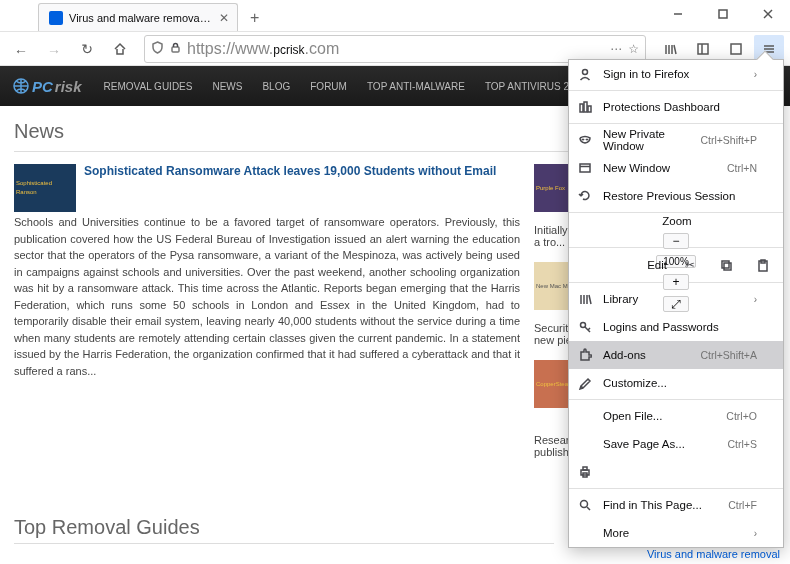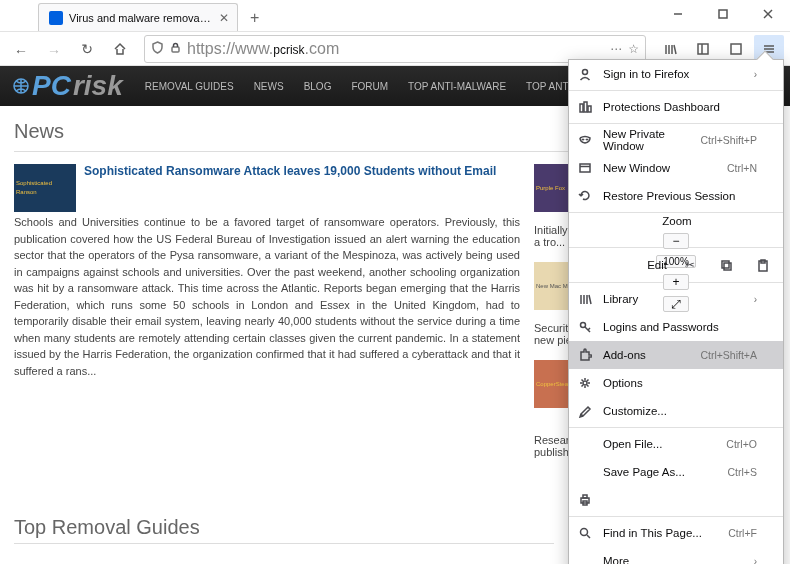--- a/index.html
+++ b/index.html
@@ -21,21 +21,21 @@
 .tbtn.disabled { color: #bbb; }
 .url-bar { flex: 1; height: 28px; border: 1px solid #ccc; border-radius: 3px; display: flex; align-items: center; padding: 0 6px; margin: 0 6px; font-size: 12px; color: #777; gap: 6px; }
 .url-proto { color: #888; font-size: 16px; }
 .url-host { color: #0c0c0d; }
 .url-dots { margin-left: auto; }
 .tbtn.menu-open { background: #d7e7fc; border-radius: 2px; }
 
 
 .page { position: absolute; top: 66px; left: 0; right: 0; bottom: 0; overflow: hidden; }
 .site-header { height: 40px; background: linear-gradient(#2a2a2a,#1a1a1a); display: flex; align-items: center; color: #aaa; font-size: 10px; }
-.logo { display: flex; align-items: center; gap: 2px; padding: 0 12px; font-size: 28px; font-weight: bold; font-style: italic; }
+.logo { display: flex; align-items: center; gap: 2px; padding: 0 12px; font-size: 15px; font-weight: bold; font-style: italic; }
 .logo-pc { color: #5aa0db; }
 .logo-risk { color: #999; }
 .nav-item { padding: 0 10px; color: #bbb; white-space: nowrap; }
 .content { padding: 14px; }
 .section-title { font-size: 20px; color: #666; font-weight: normal; border-bottom: 1px solid #ddd; padding-bottom: 8px; margin-bottom: 12px; }
 .news-grid { display: flex; gap: 14px; }
 .col { flex: 1; }
 .article1 { font-size: 11px; color: #444; text-align: justify; line-height: 1.5; }
 .art-head { display: flex; gap: 8px; margin-bottom: 2px; }
 .thumb { width: 62px; height: 48px; background: #1a3a5c; color: #f0c040; font-size: 6px; display: flex; align-items: center; padding: 2px; flex-shrink: 0; }
@@ -316,29 +316,20 @@
         <svg width="14" height="14">
           <path d="M3 4 H6 V2 a1 1 0 0 1 2 0 V4 H11 V7 H13 a1 1 0 0 1 0 2 H11 V12 H3 Z"></path>
         </svg>
       </span>
       <span class="mlabel">Add-ons</span>
       <span class="mshort">Ctrl+Shift+A</span>
     </div>
   <div class="mrow">
       <span class="micon">
         <svg width="14" height="14">
-          <circle cx="7" cy="7" r="2"></circle>
-          <path d="M7 2 V4 M7 10 V12 M2 7 H4 M10 7 H12 M3.5 3.5 L5 5 M9 9 L10.5 10.5 M10.5 3.5 L9 5 M5 9 L3.5 10.5"></path>
-        </svg>
-      </span>
-      <span class="mlabel">Options</span>
-    </div>
-  <div class="mrow">
-      <span class="micon">
-        <svg width="14" height="14">
           <path d="M3 10 L10 3 L12 5 L5 12 Z M3 10 L2 13 L5 12"></path>
         </svg>
       </span>
       <span class="mlabel">Customize...</span>
     </div>
   <div class="msep"></div>
   <div class="mrow">
       <span class="micon"></span>
       <span class="mlabel">Open File...</span>
       <span class="mshort">Ctrl+O</span>

